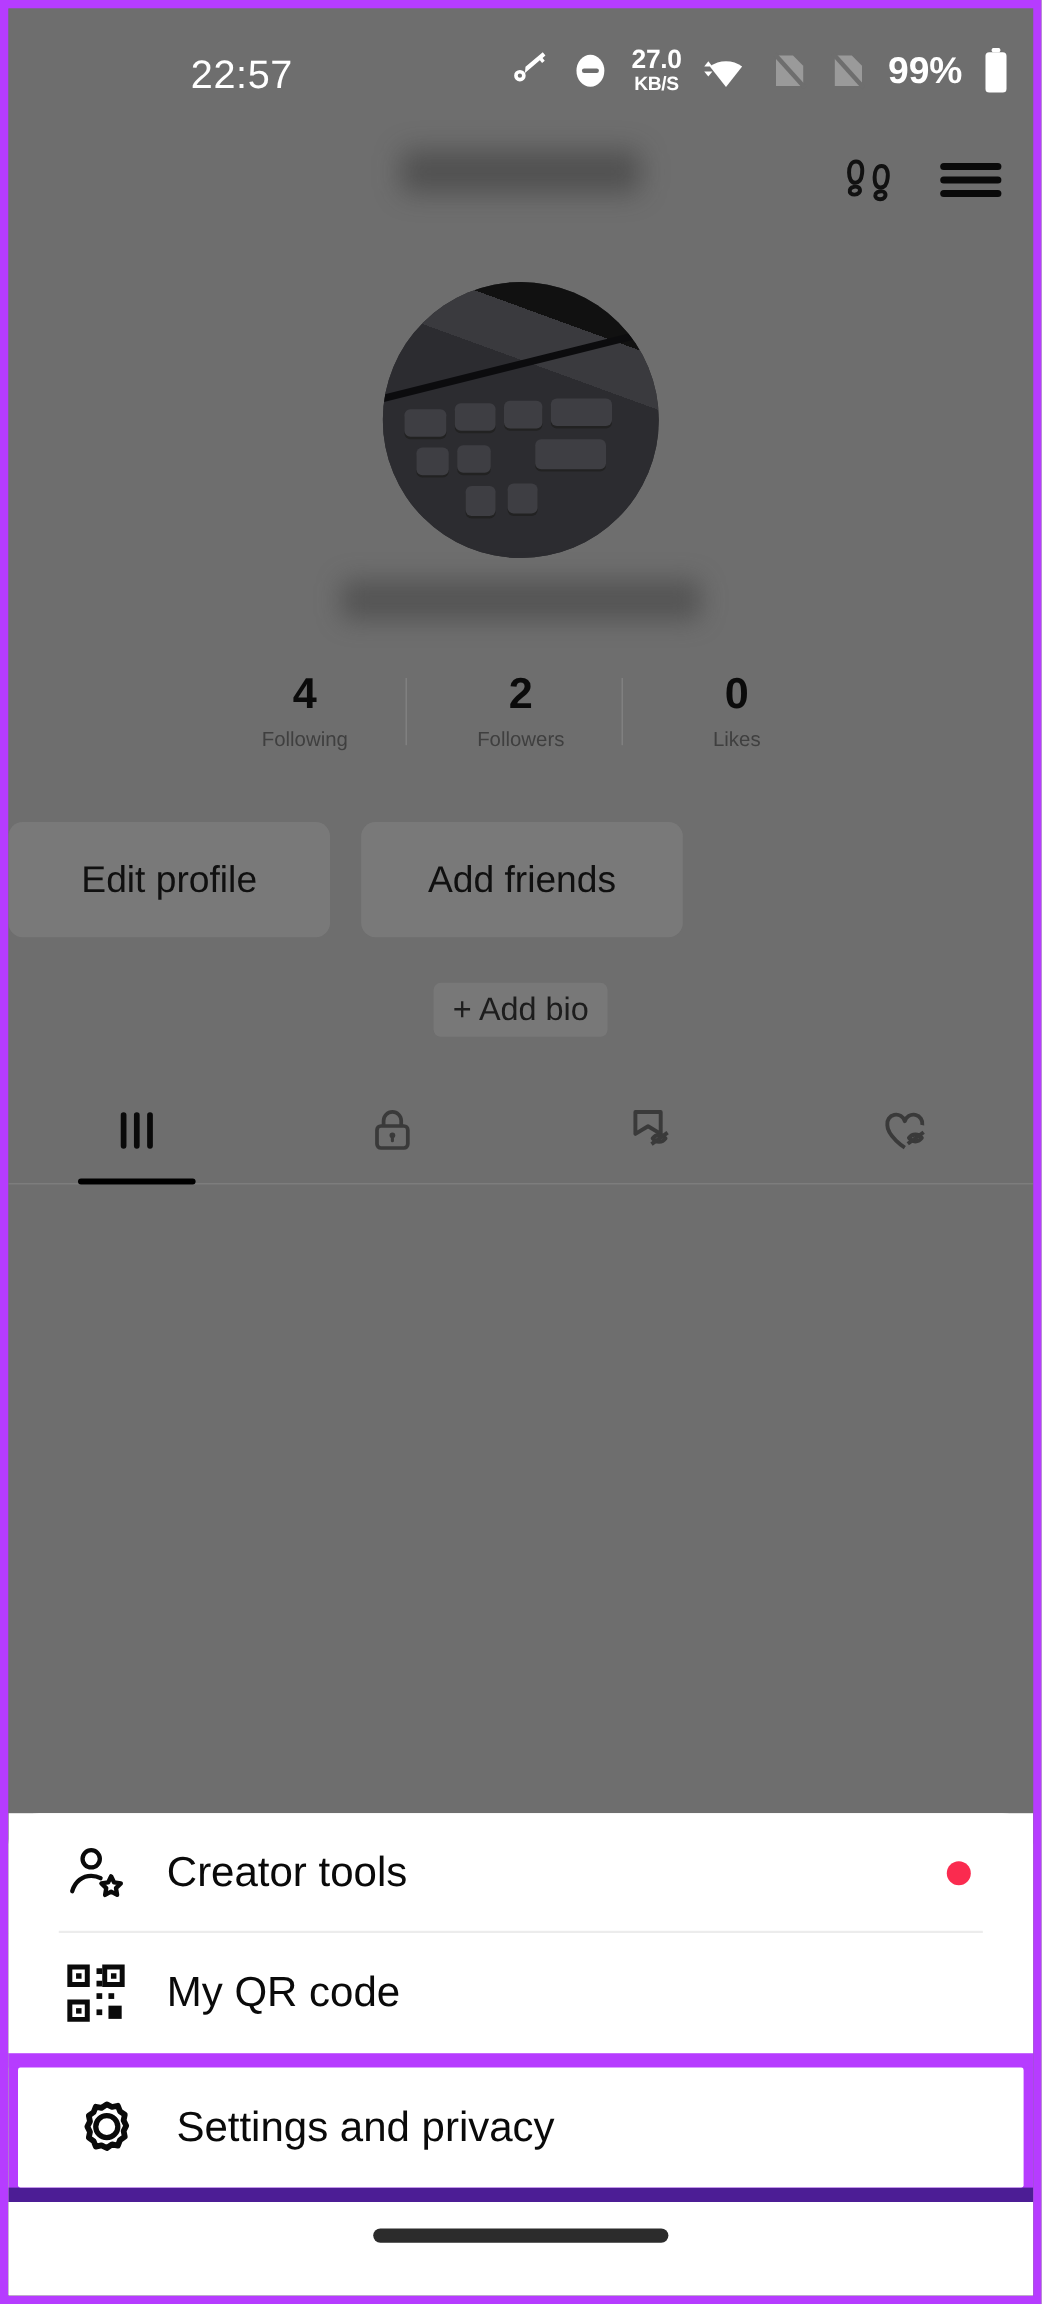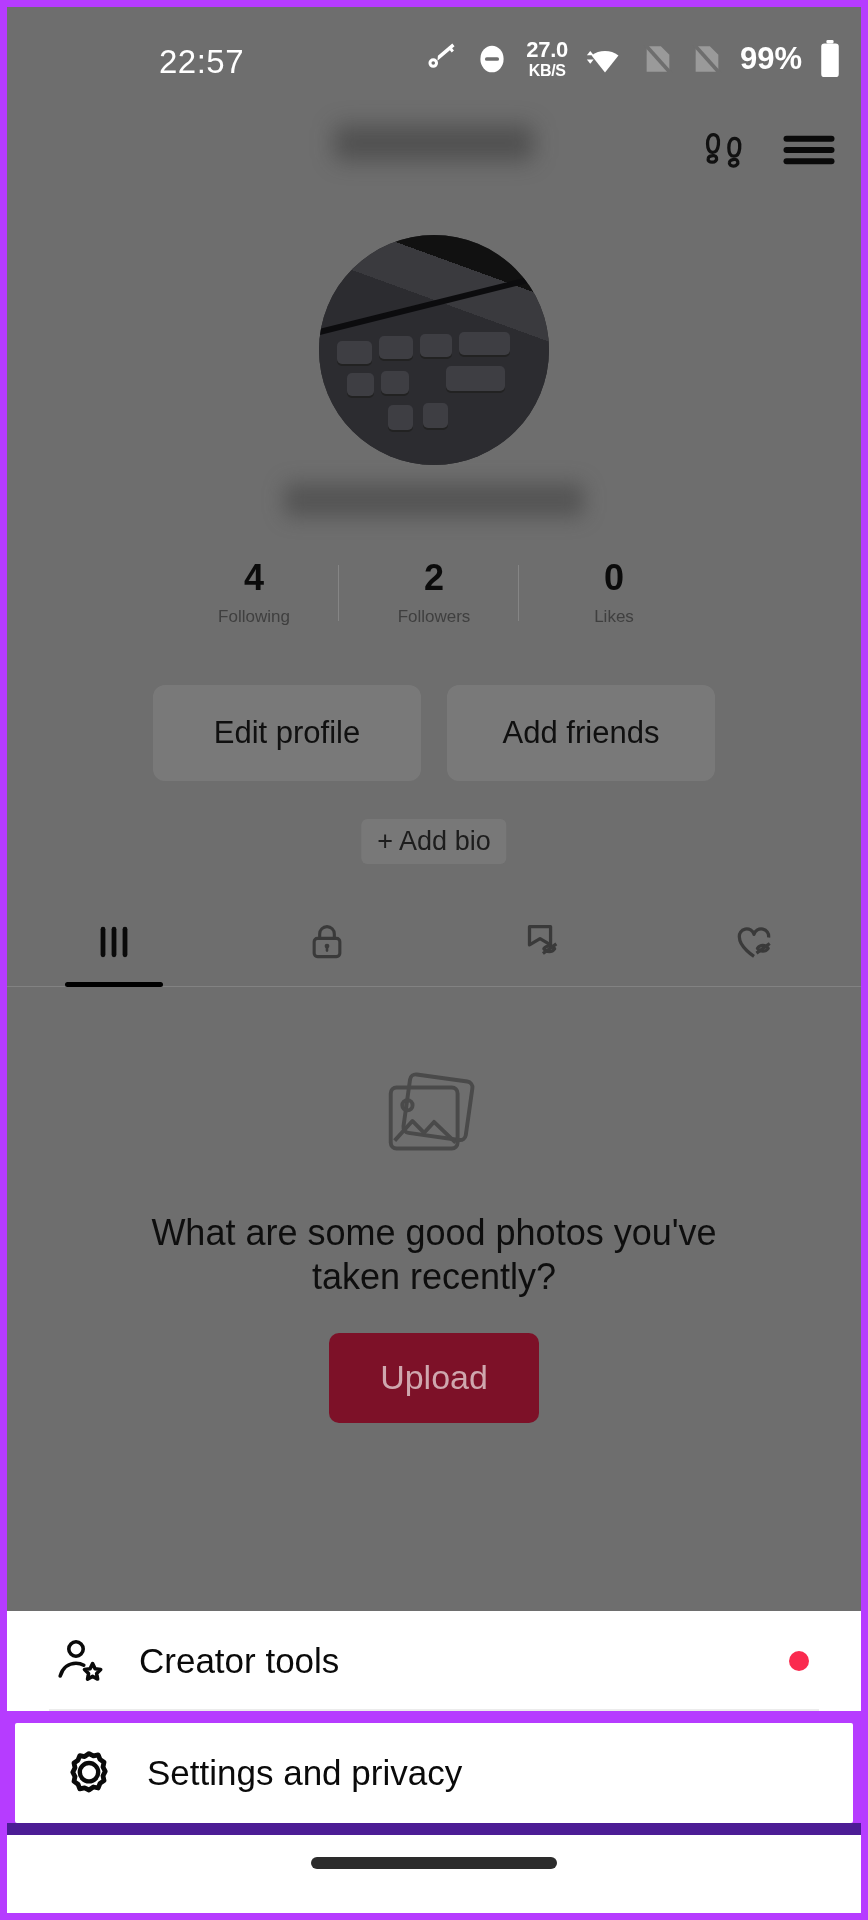--- a/index.html
+++ b/index.html
@@ -95,21 +95,21 @@
   .stat .num { font-size:36px; font-weight:bold; color:#0b0b0b; line-height:1.05; }
   .stat .lbl { font-size:17px; color:#3f3f3f; margin-top:10px; }
   .stat + .stat::before{
     content:""; position:absolute; left:-6px; top:6px; width:1px; height:56px;
     background:rgba(255,255,255,.16);
   }
 
   
   #actions {
     position:absolute; left:0; right:0; top:678px;
-    display:flex; justify-content:center; gap:26px;
+    display:flex; gap:26px;
   }
   .act-btn {
     width:268px; height:96px; border-radius:12px;
     background:rgba(150,150,150,.30);
     display:flex; align-items:center; justify-content:center;
     font-size:31px; color:#101010; font-weight:500;
   }
   #add-bio {
     position:absolute; left:50%; transform:translateX(-50%);
     top:812px; padding:7px 16px; border-radius:6px;
@@ -317,48 +317,57 @@
       </div>
       <div class="tab">
         <svg width="46" height="46" viewBox="0 0 24 24" fill="none" stroke="#3a3a3a" stroke-width="1.7" stroke-linejoin="round">
           <path d="M12 19.5S4.4 14.6 4.4 9.7A3.9 3.9 0 0 1 12 8a3.9 3.9 0 0 1 7.6 1.7"></path>
           <path d="M13.8 15.3c1.4-2 4.2-2 5.6 0-1.4 2-4.2 2-5.6 0z"></path>
           <line x1="13.3" y1="17.8" x2="20.2" y2="12.8"></line>
         </svg>
       </div>
     </div>
 
-    <div id="empty">
-      <svg width="118" height="104" viewBox="0 0 60 52" fill="none" stroke="#4a4a4a" stroke-width="2" stroke-linejoin="round">
-        <rect x="16" y="5" width="32" height="30" rx="3" transform="rotate(8 32 20)"></rect>
-        <rect x="8" y="10" width="34" height="31" rx="3"></rect>
-        <circle cx="16.5" cy="19" r="2.6"></circle>
-        <path d="M10 37l9-10 6 6 5-5.5 11 10.5"></path>
-      </svg>
-      <div id="empty-text">What are some good photos you've taken recently?</div>
-      <div id="upload-btn">Upload</div>
-    </div>
 
   </div>
 
   <div id="sheet">
 
     <div class="sheet-row">
       <span class="ico">
         <svg width="56" height="56" viewBox="0 0 28 28" fill="none" stroke="#0a0a0a" stroke-width="1.8" stroke-linecap="round" stroke-linejoin="round">
           <circle cx="11.5" cy="8" r="3.6"></circle>
           <path d="M3.6 21.5c1.2-4.2 4.4-6.4 7.9-6.4 1.4 0 2.7.3 3.9 1"></path>
           <path d="M19.8 15.3l1.25 2.55 2.8.4-2.02 1.98.48 2.8-2.51-1.32-2.51 1.32.48-2.8-2.03-1.98 2.81-.4z"></path>
         </svg>
       </span>
       <span class="txt">Creator tools</span>
       <span class="red-dot"></span>
       <span class="row-divider"></span>
     </div>
 
+    <div class="sheet-row">
+      <span class="ico">
+        <svg width="54" height="54" viewBox="0 0 26 26" fill="#0a0a0a">
+          <path fill="none" stroke="#0a0a0a" stroke-width="2" d="M2.5 2.5h7v7h-7z"></path>
+          <rect x="5" y="5" width="2.2" height="2.2"></rect>
+          <path fill="none" stroke="#0a0a0a" stroke-width="2" d="M16.5 2.5h7v7h-7z"></path>
+          <rect x="19" y="5" width="2.2" height="2.2"></rect>
+          <path fill="none" stroke="#0a0a0a" stroke-width="2" d="M2.5 16.5h7v7h-7z"></path>
+          <rect x="5" y="19" width="2.2" height="2.2"></rect>
+          <rect x="13.2" y="3" width="2.3" height="2.3"></rect>
+          <rect x="13.2" y="8" width="2.3" height="2.3"></rect>
+          <rect x="13.2" y="13" width="2.3" height="2.3"></rect>
+          <rect x="13.2" y="19.5" width="2.3" height="2.3"></rect>
+          <rect x="18" y="13" width="2.3" height="2.3"></rect>
+          <rect x="18" y="18" width="5.3" height="5.3"></rect>
+        </svg>
+      </span>
+      <span class="txt">My QR code</span>
+    </div>
 
     <div id="settings-highlight">
       <div class="sheet-row">
         <span class="ico">
           <svg width="56" height="56" viewBox="0 0 28 28" fill="none" stroke="#0a0a0a" stroke-width="2.4" stroke-linejoin="round">
             <path d="M14 4.3l2.2 1.1 2.4-.5.9 2.3 2 1.4-.5 2.4 1.1 2.2-1.1 2.2.5 2.4-2 1.4-.9 2.3-2.4-.5L14 22.5l-2.2-1.1-2.4.5-.9-2.3-2-1.4.5-2.4L5.9 13.6 7 11.4l-.5-2.4 2-1.4.9-2.3 2.4.5z"></path>
             <circle cx="14" cy="13.6" r="4.6" fill="#fff" stroke="#0a0a0a" stroke-width="2.2"></circle>
           </svg>
         </span>
         <span class="txt">Settings and privacy</span>

